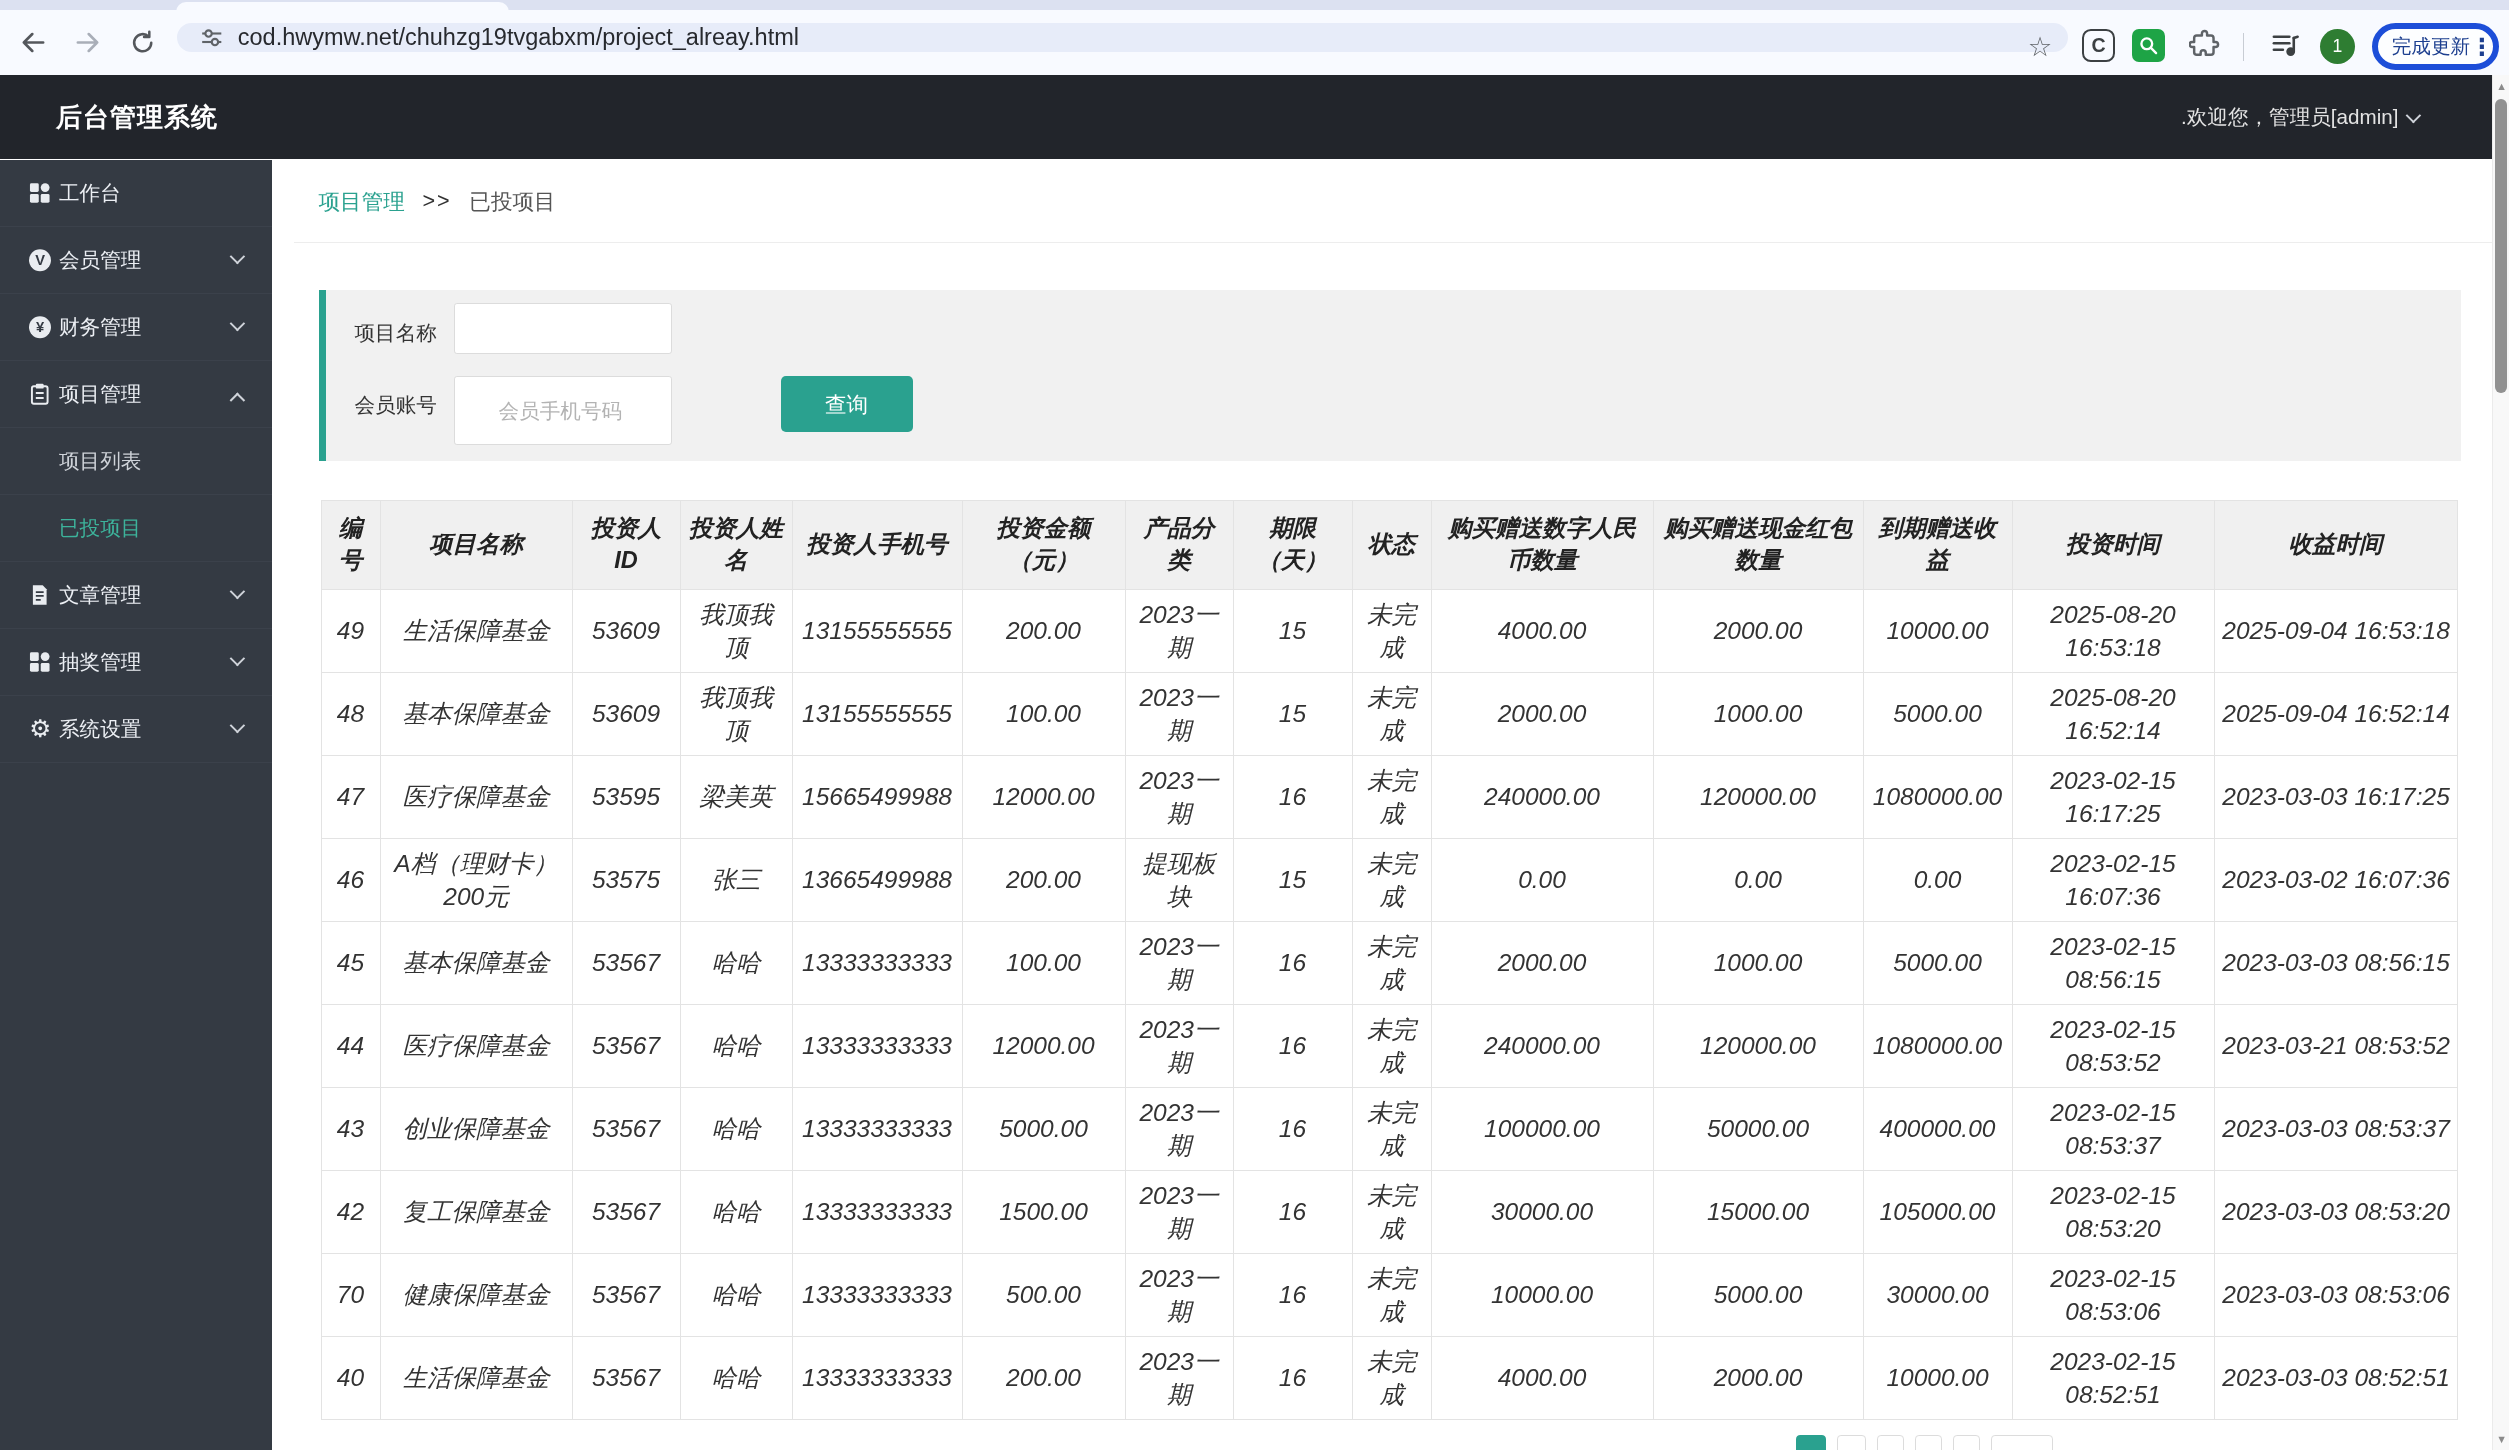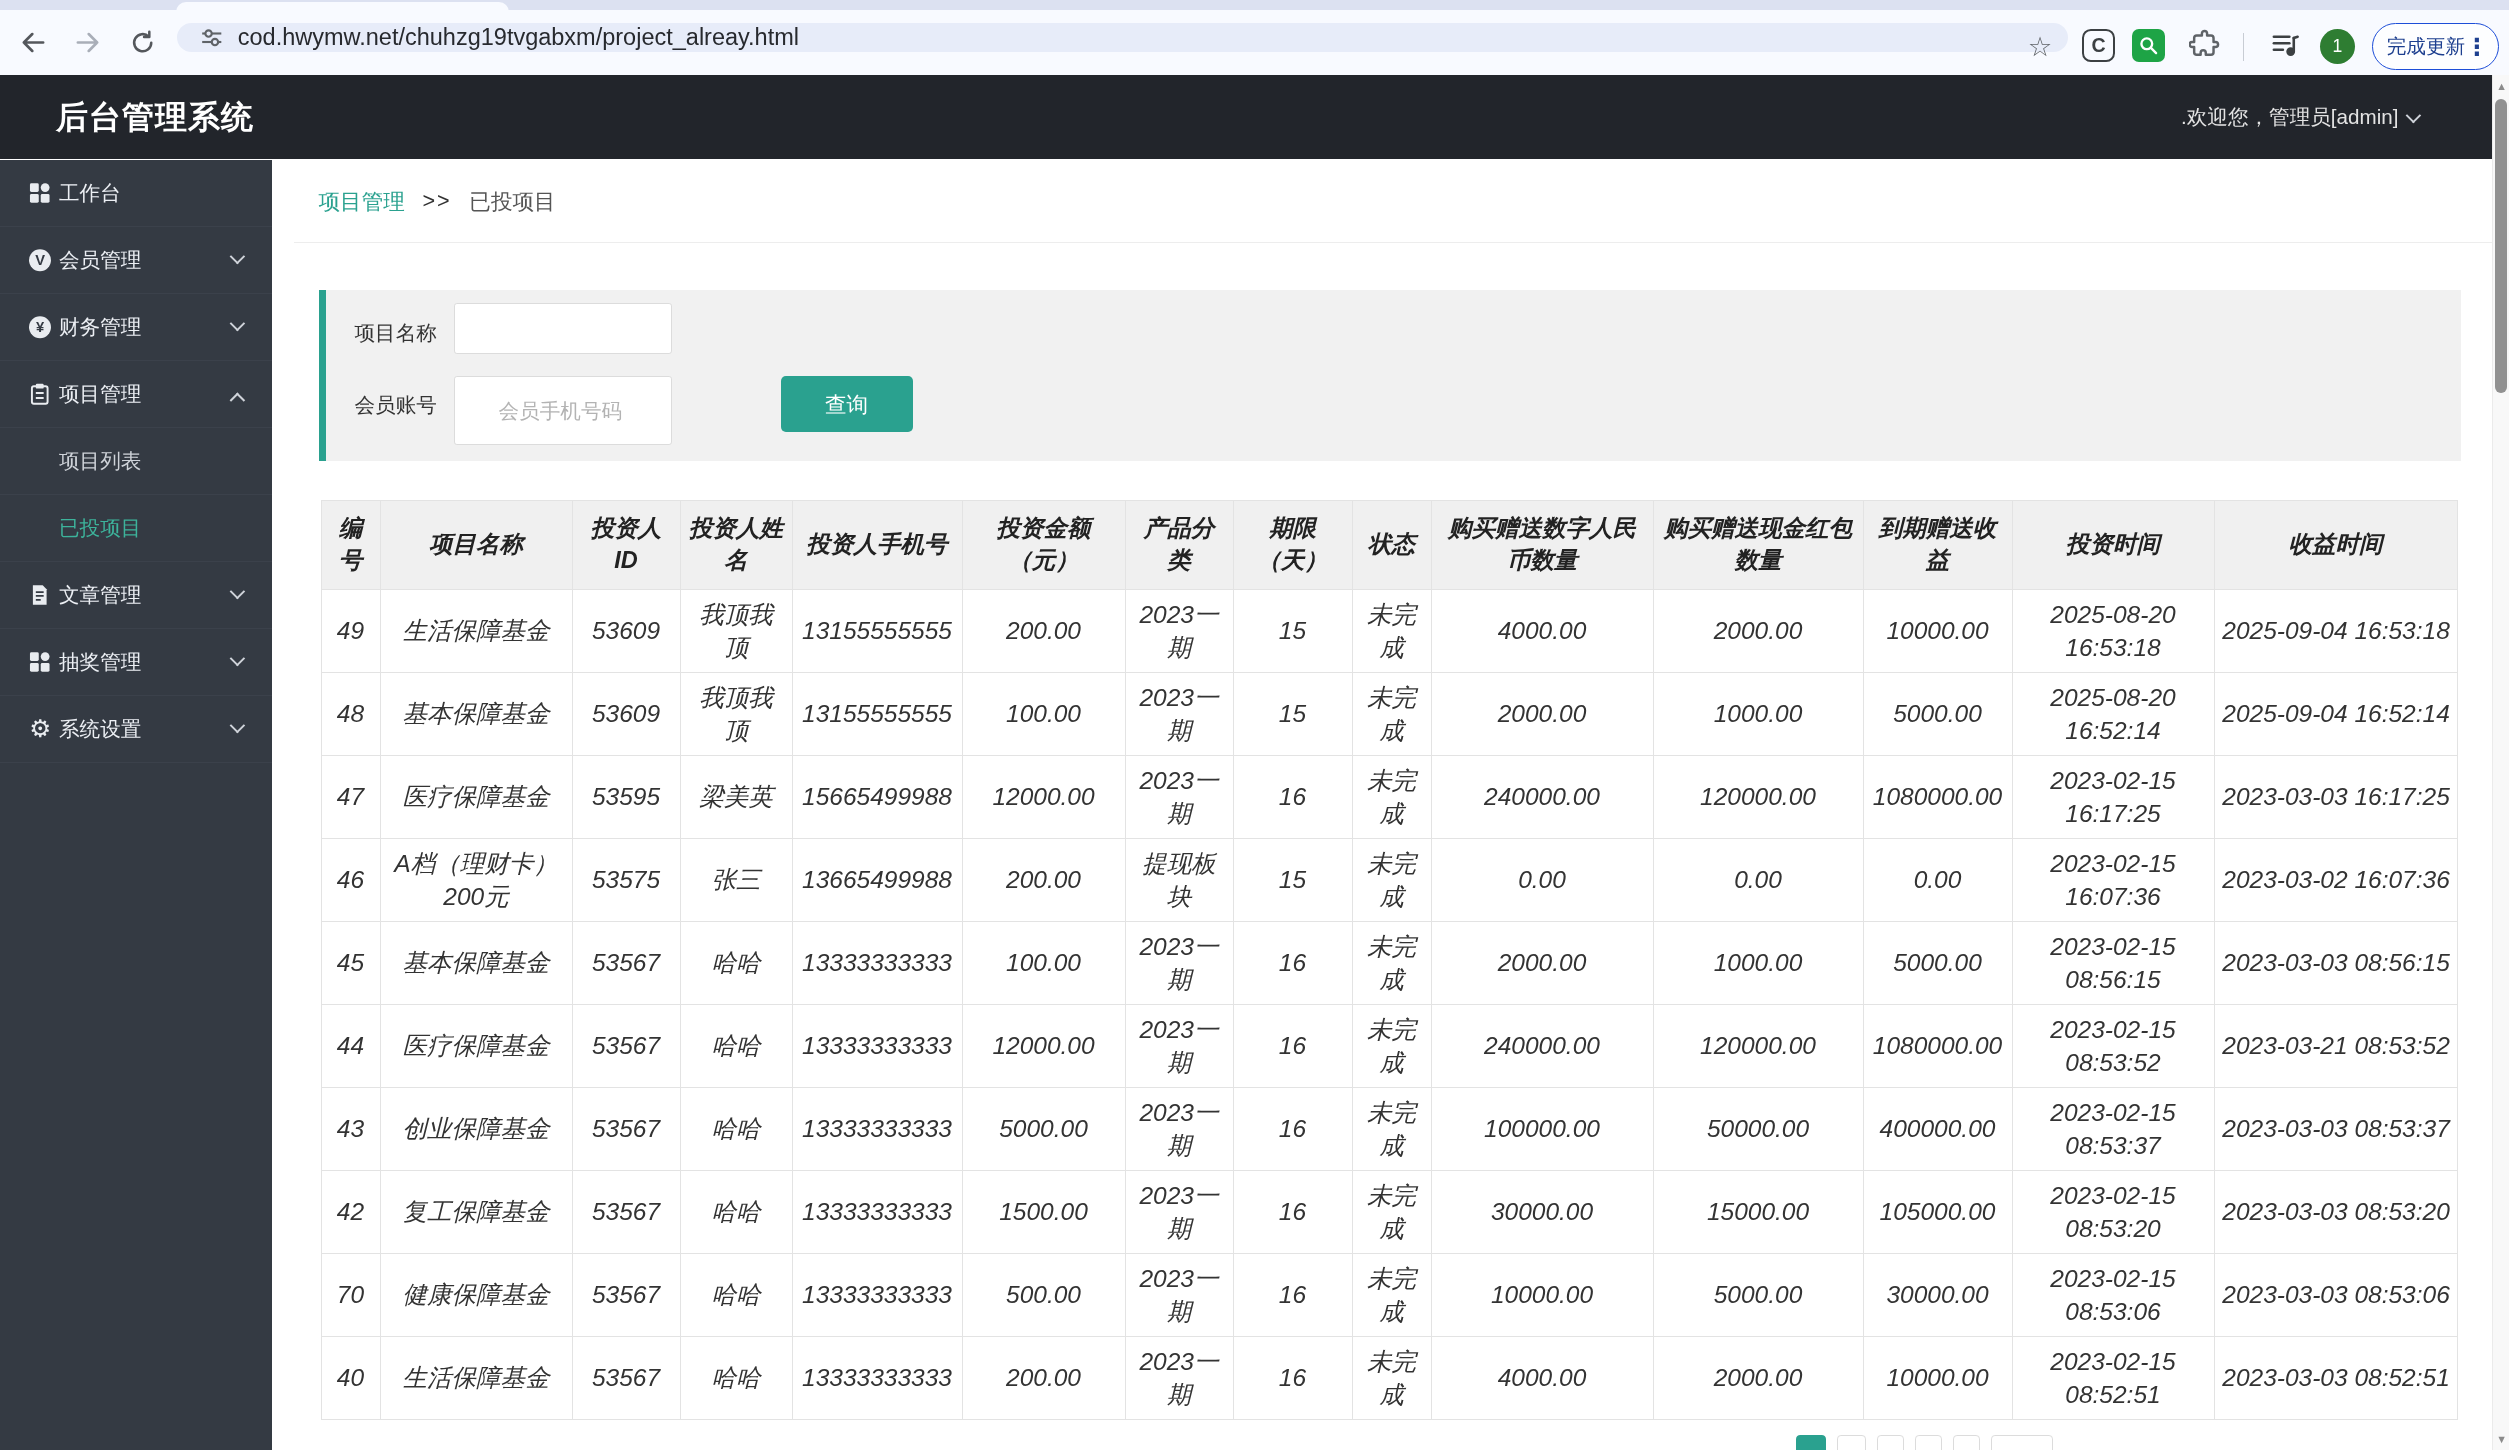--- a/index.html
+++ b/index.html
@@ -16,27 +16,27 @@
   .toolbar{position:absolute;left:0;top:9.8px;width:2509px;height:66px;background:#f8faff;border-bottom:1px solid #d9deea;}
   .navbtn{position:absolute;top:17.6px;width:31px;height:31px;display:flex;align-items:center;justify-content:center;cursor:pointer;}
   .urlpill{position:absolute;left:177px;top:13.7px;width:1891px;height:29px;border-radius:23.5px;background:#e7ecf9;display:flex;align-items:center;}
   .urltext{font-size:23.5px;color:#27292e;margin-left:13.7px;white-space:nowrap;overflow:hidden;}
   .star{position:absolute;right:15.7px;font-size:27.4px;color:#5f6368;line-height:47px;top:0;}
   .ext{position:absolute;top:19.6px;display:flex;align-items:center;justify-content:center;}
   .cbox{width:33px;height:33px;border:2.9px solid #3c4043;border-radius:8.8px;color:#3c4043;font-weight:bold;font-size:19.6px;display:flex;align-items:center;justify-content:center;}
   .greenbox{width:33px;height:33px;background:#1ea446;border-radius:6.9px;display:flex;align-items:center;justify-content:center;}
   .extdivider{position:absolute;left:2243px;top:23.5px;width:1px;height:27.4px;background:#c8ccd4;}
   .avatar{position:absolute;left:2320px;top:19.6px;width:35px;height:35px;border-radius:50%;background:#2e7d32;color:#fff;font-size:17.6px;display:flex;align-items:center;justify-content:center;}
-  .updatepill{position:absolute;left:2372px;top:13.7px;width:127px;height:47px;border-radius:23.5px;background:#fdfeff;border:1px solid #1d4ed8;display:flex;align-items:center;justify-content:space-between;padding:0 11.8px 0 13.7px;cursor:pointer;}
+  .updatepill{position:absolute;left:2372px;top:13.7px;width:127px;height:47px;border-radius:23.5px;background:#fdfeff;border:6px solid #1d4ed8;display:flex;align-items:center;justify-content:space-between;padding:0 11.8px 0 13.7px;cursor:pointer;}
   .updatetext{font-size:19.6px;color:#1d3f8f;font-weight:500;white-space:nowrap;}
   .kebab{font-size:23.5px;color:#1d3f8f;font-weight:bold;}
 
   
   #appheader{position:absolute;left:0;top:75px;width:2509px;height:84px;background:var(--header-bg);}
-  .apptitle{position:absolute;left:56px;top:0;line-height:84px;font-size:32px;font-weight:600;color:#fff;letter-spacing:1px;}
+  .apptitle{position:absolute;left:56px;top:0;line-height:84px;font-size:26px;font-weight:600;color:#fff;letter-spacing:1px;}
   .welcome{position:absolute;right:90px;top:0;height:84px;display:flex;align-items:center;gap:9.8px;color:#e3e3e3;font-size:20.6px;cursor:pointer;}
   .chev{display:inline-block;width:10.8px;height:10.8px;border-right:2px solid #cfd3da;border-bottom:2px solid #cfd3da;transform:rotate(45deg);margin-top:-3.9px;}
   .chev.up{transform:rotate(-135deg);margin-top:5.9px;}
 
   
   #sidebar{position:absolute;left:0;top:160px;width:272px;height:1291px;background:var(--sidebar-bg);}
   .side-item{position:relative;height:67px;border-bottom:1px solid #3b414b;cursor:pointer;}
   .side-ic{position:absolute;left:27.4px;top:50%;transform:translateY(-50%);width:25.5px;height:25.5px;display:flex;align-items:center;justify-content:center;}
   .side-label{position:absolute;left:59px;top:0;line-height:66px;font-size:20.6px;color:#eceff4;}
   .side-label.sub{color:#cfd3d9;}

